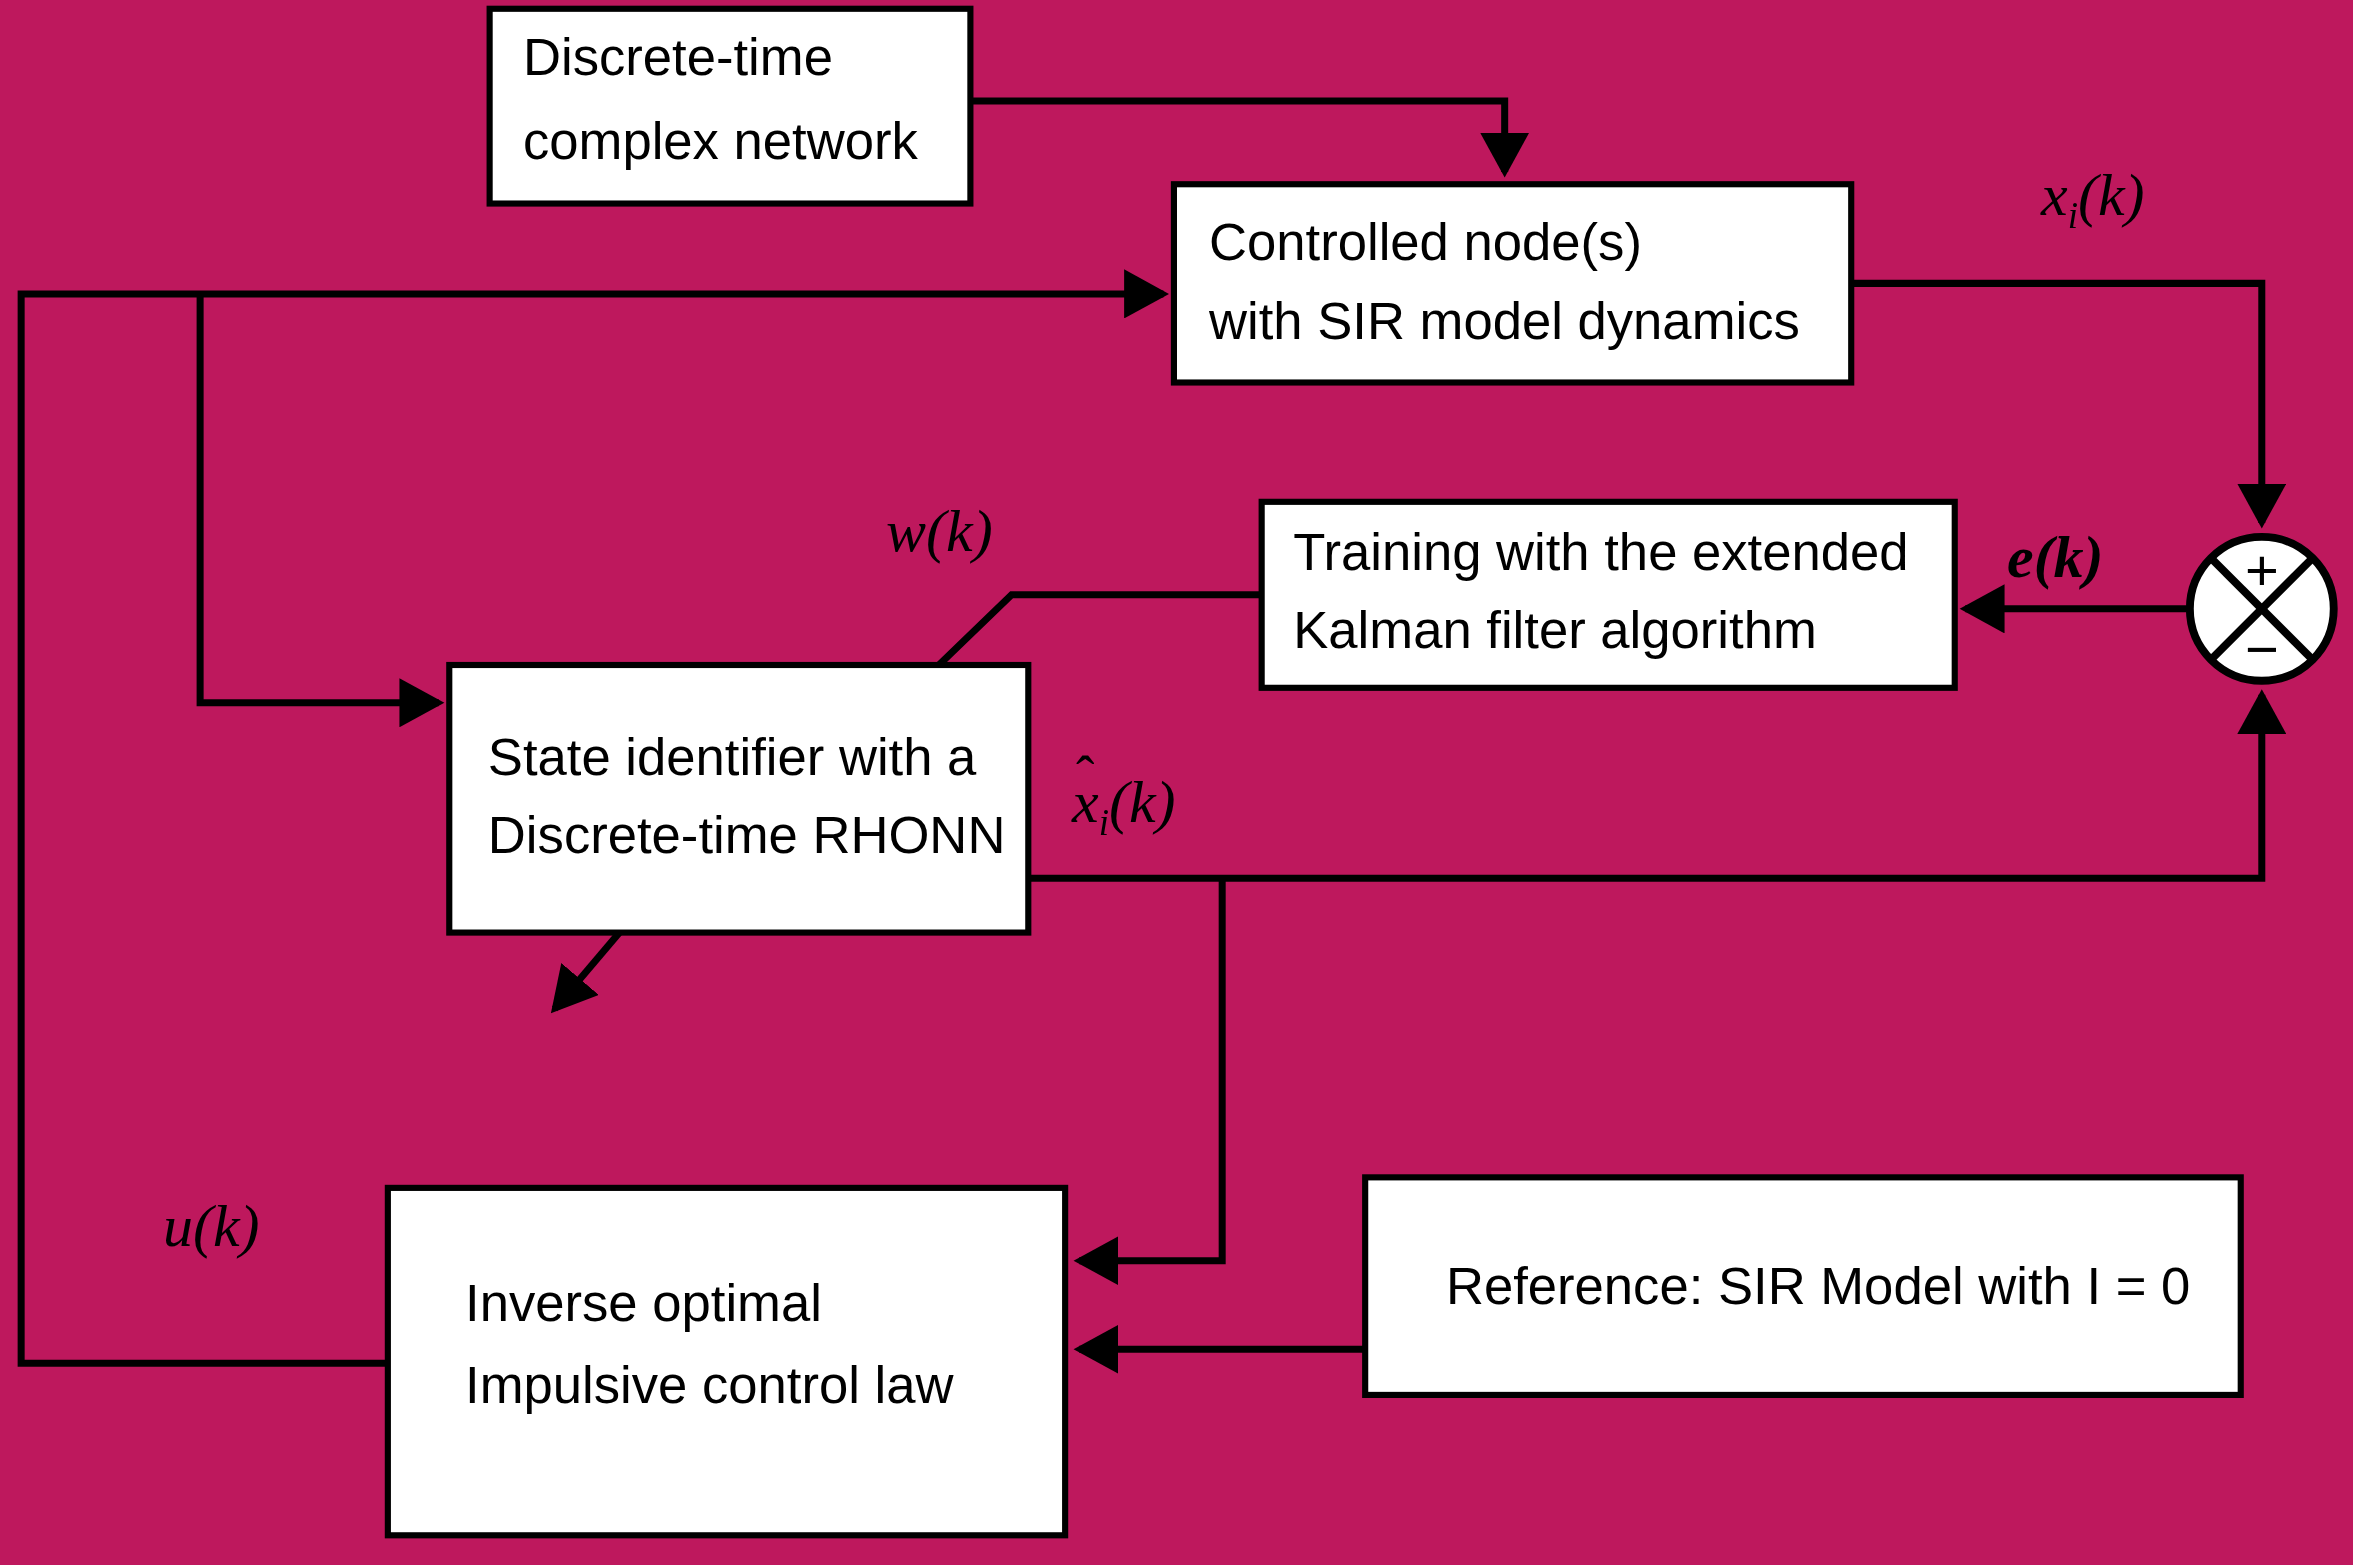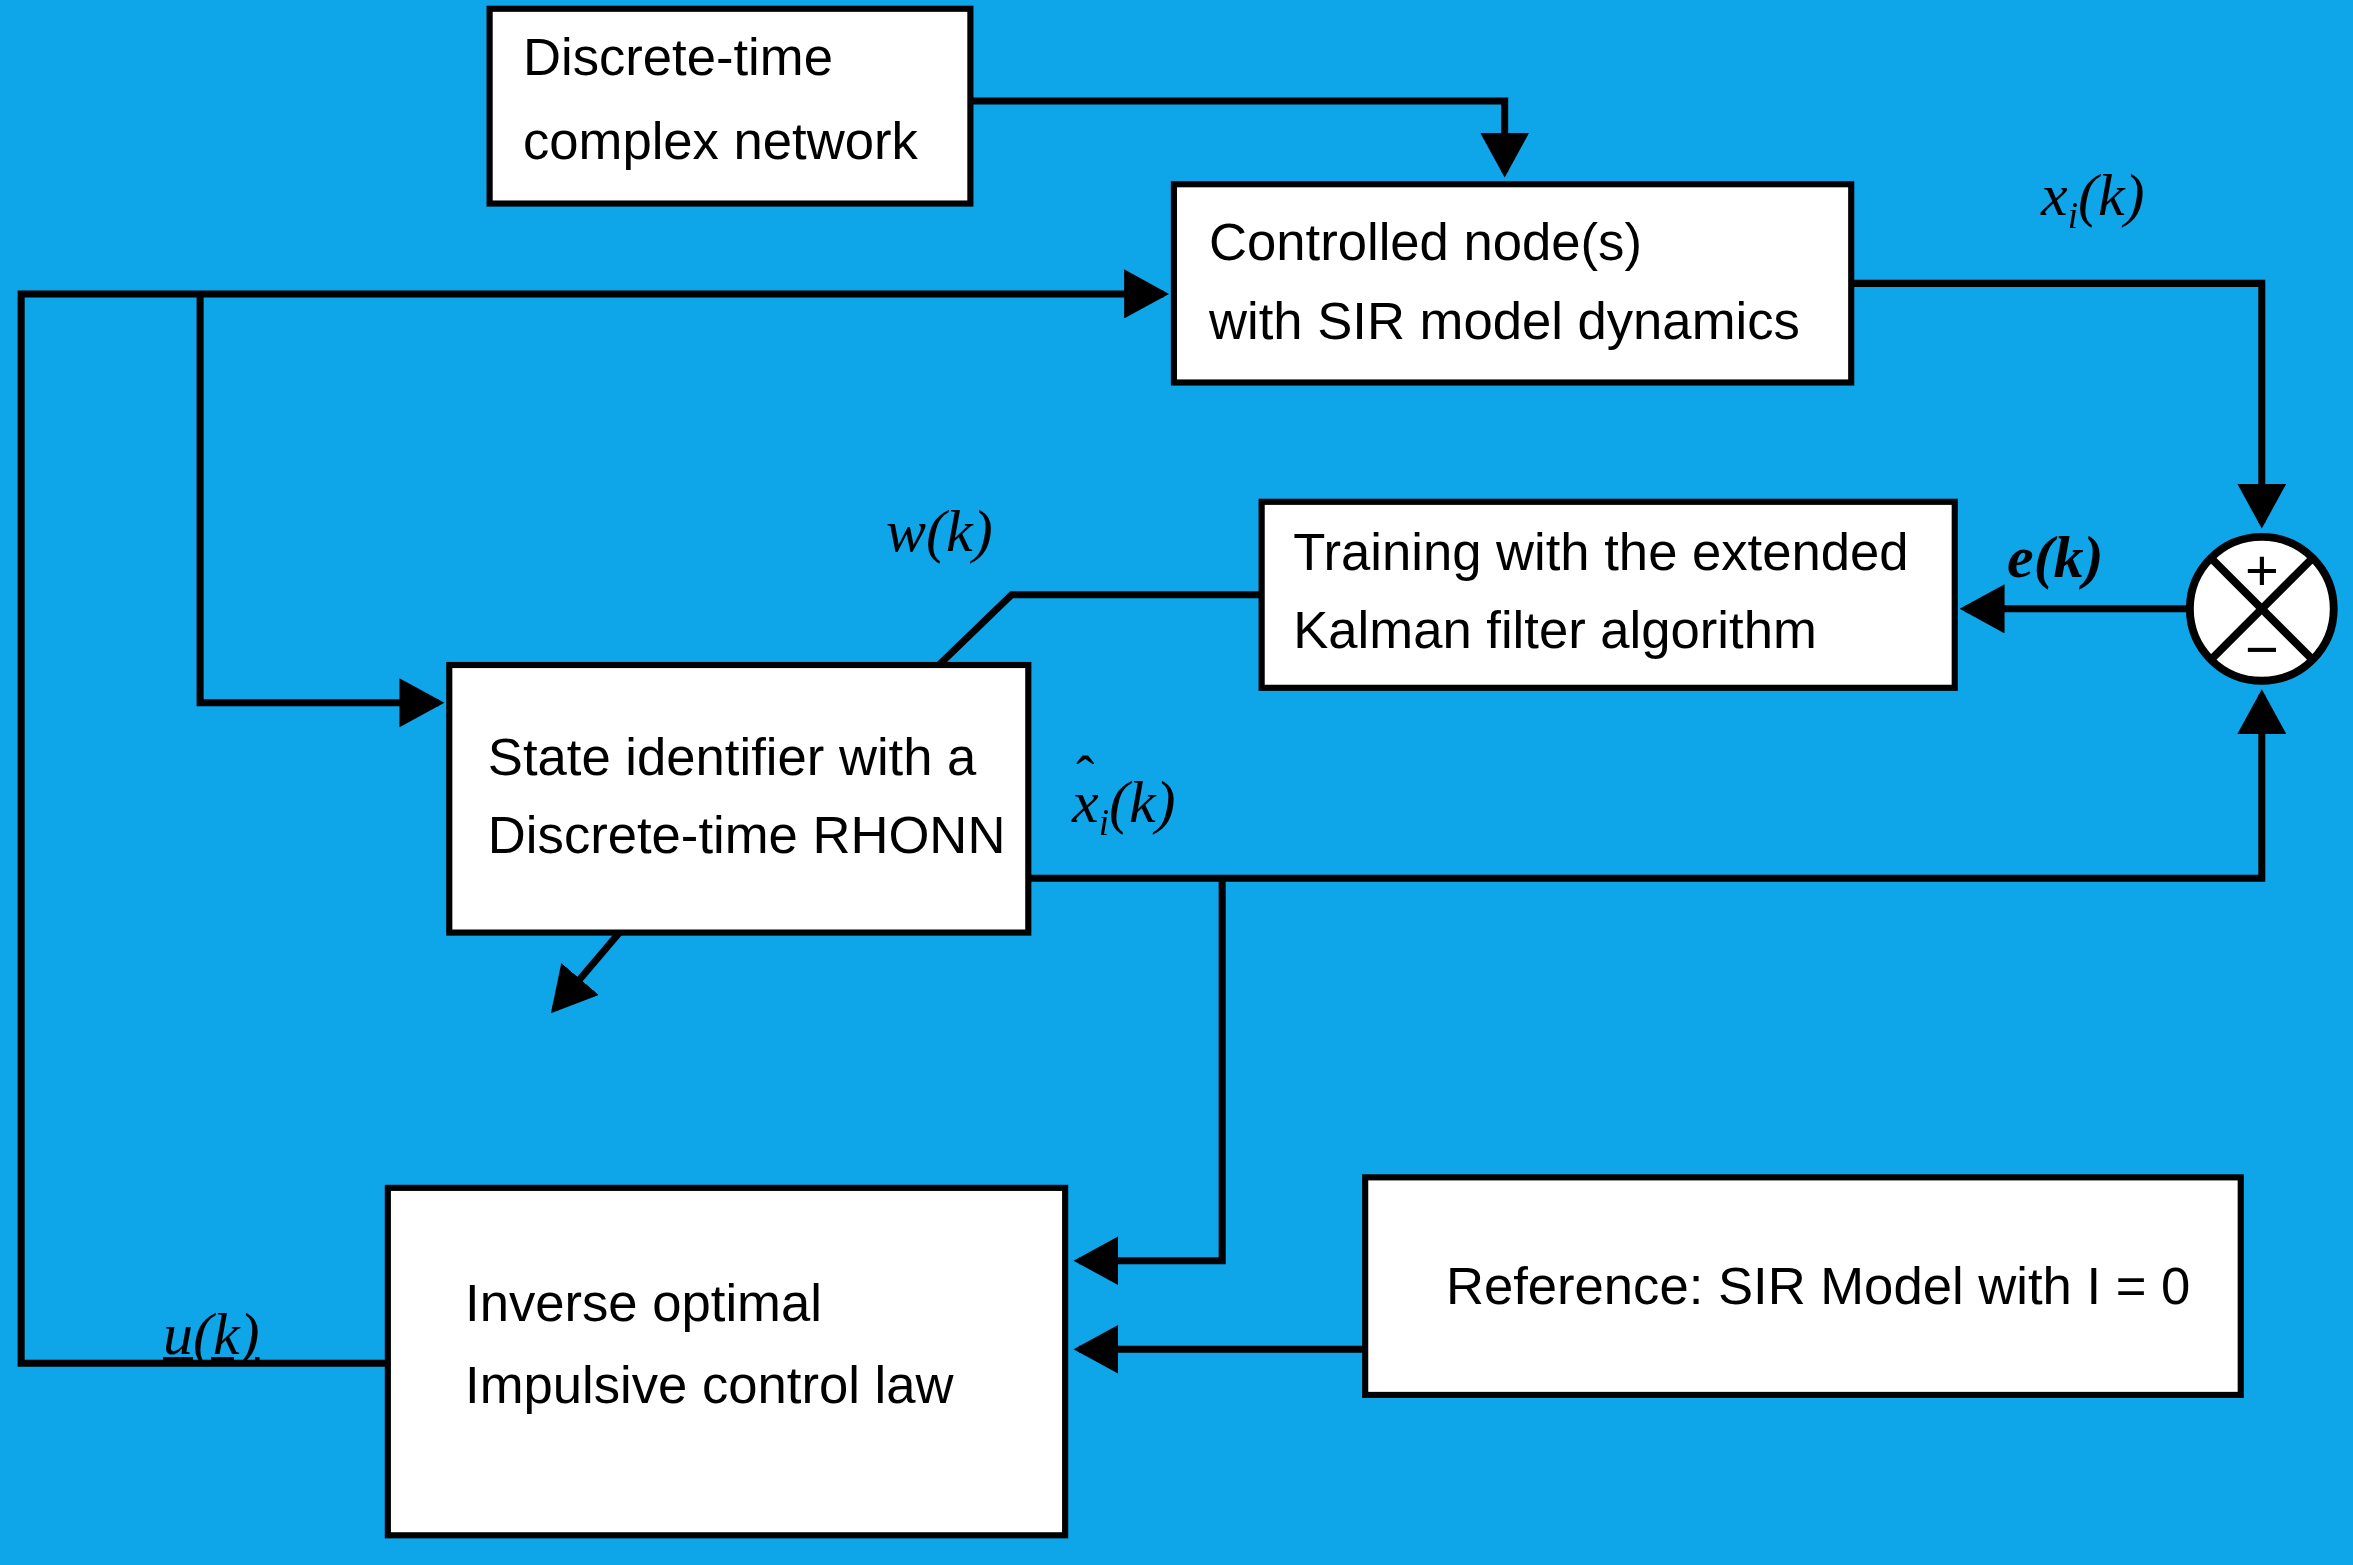--- a/index.html
+++ b/index.html
@@ -8,21 +8,21 @@
     padding: 0;
     background: #ffffff;
   }
   body {
     font-family: "Liberation Sans", sans-serif;
   }
   #stage {
     position: relative;
     width: 2354px;
     height: 1566px;
-    background: #0ea5e9;
+    background: #be185d;
     overflow: hidden;
   }
   svg.diagram {
     position: absolute;
     left: 0;
     top: 0;
     width: 2354px;
     height: 1566px;
   }
   .blk {
@@ -172,18 +172,18 @@
   </div>
 
   <div class="sig" style="left:886px; top:501px;">
     <span>w</span><span>(k)</span>
   </div>
 
   <div class="sig" style="left:1072px; top:772px;">
     <span class="hat"><span class="hatmark">̂</span><span>x</span></span><sub>i</sub><span>(k)</span>
   </div>
 
-  <div class="sig" style="left:163px; top:1304px;text-decoration:underline;">
+  <div class="sig" style="left:163px; top:1196px;">
     <span>u</span><span>(k)</span>
   </div>
 
 </div>
 
 
 </body></html>

